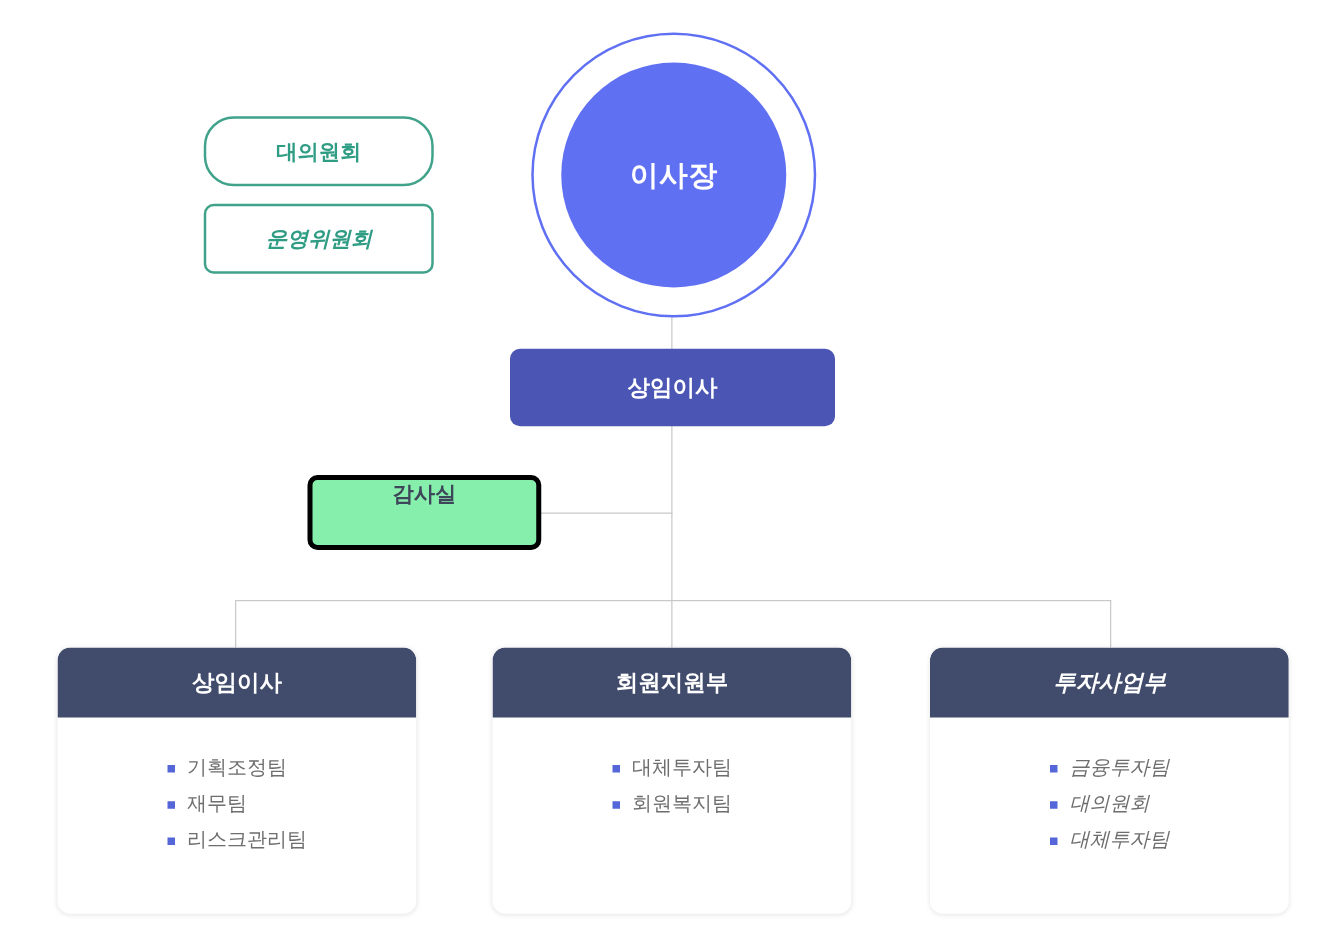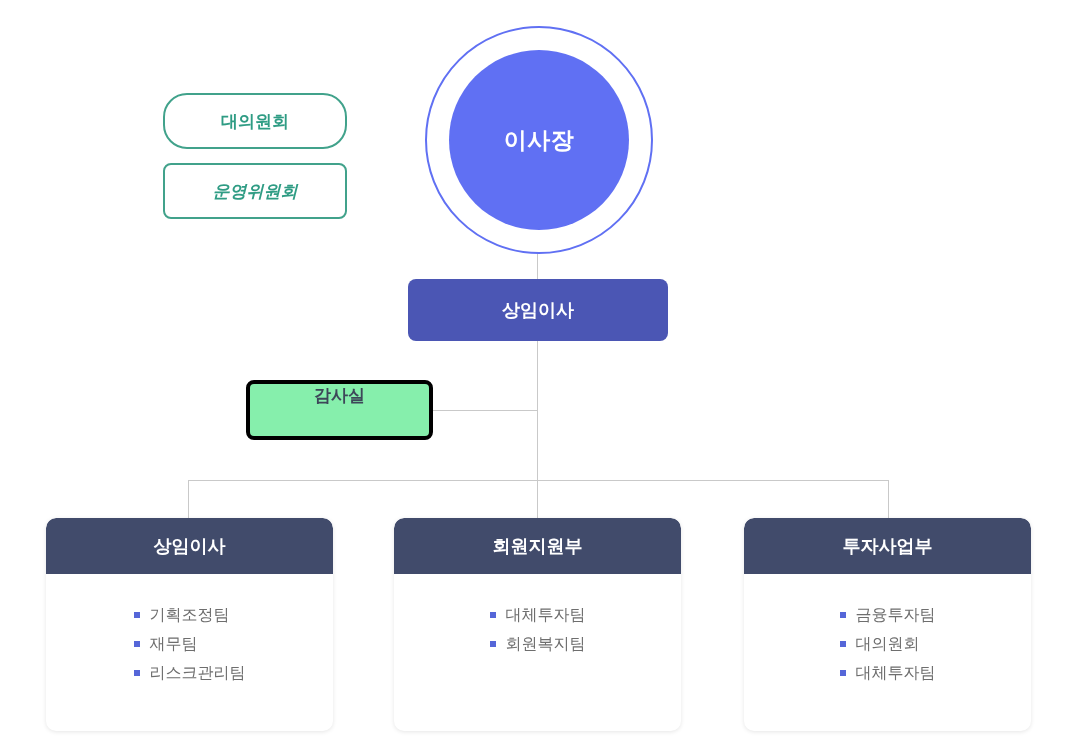--- a/index.html
+++ b/index.html
@@ -155,21 +155,21 @@
     width: 287px;
     height: 213px;
     background: #ffffff;
     border-radius: 10px;
     box-shadow: 0 1px 4px rgba(0,0,0,0.10);
     overflow: hidden;
     box-sizing: border-box;
   }
   #dept-card-0 { left: 46px; }
   #dept-card-1 { left: 394px; }
-  #dept-card-2 { left: 744px; }
+  #dept-card-2 { left: 744px; font-style: italic; }
 
   .dept-header {
     height: 56px;
     background: #414b6b;
     display: flex;
     align-items: center;
     justify-content: center;
     border-radius: 10px 10px 0 0;
   }
   .dept-title {

